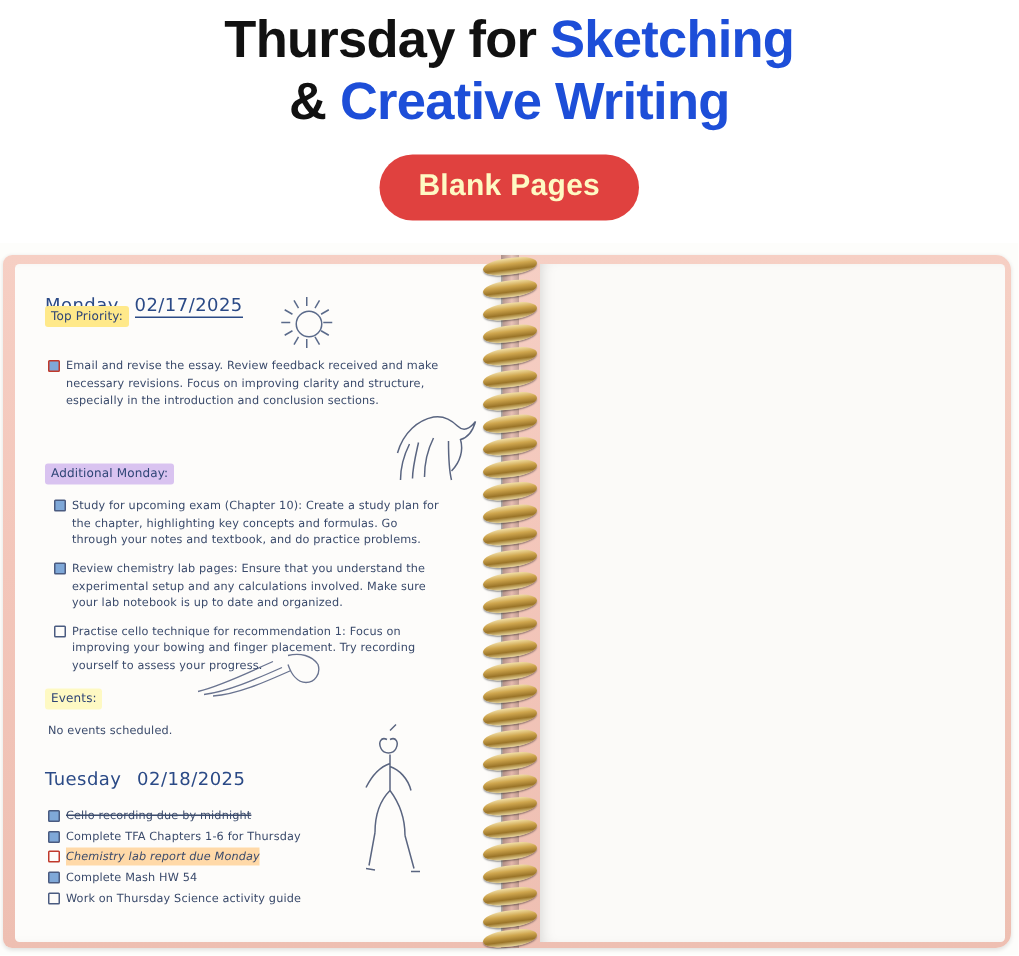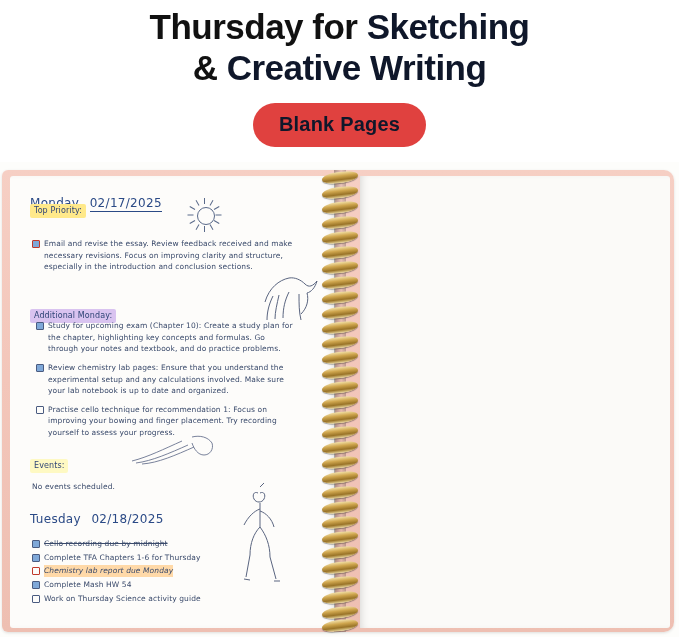--- a/index.html
+++ b/index.html
@@ -21,30 +21,30 @@
     text-align: center;
   }
   .headline {
     font-size: 35px;
     font-weight: bold;
     line-height: 1.18;
     color: #111111;
     letter-spacing: -0.5px;
   }
   .headline .accent {
-    color: #0f172a;
+    color: #1d4ed8;
   }
   .badge-wrap {
     margin-top: 14px;
     display: flex;
     justify-content: center;
   }
   .badge {
     background: #e0413f;
-    color: #0f172a;
+    color: #fef9c3;
     font-size: 20px;
     font-weight: bold;
     padding: 10px 26px 11px 26px;
     border-radius: 26px;
     display: inline-block;
     letter-spacing: 0.2px;
   }
 
   
   .notebook {
@@ -248,21 +248,21 @@
       <div class="boxrow">
         <span class="cb red checked"></span>
         <span>Email and revise the essay. Review feedback received and make necessary revisions. Focus on improving clarity and structure, especially in the introduction and conclusion sections.</span>
       </div>
     </div>
 
     <div class="note" style="left:20px; top:133px;">
       <span class="tag hl-purple">Additional Monday:</span>
     </div>
 
-    <div class="note" style="left:26px; top:144px; width:258px;">
+    <div class="note" style="left:26px; top:155px; width:258px;">
       <div class="boxrow para">
         <span class="cb checked"></span>
         <span>Study for upcoming exam (Chapter 10): Create a study plan for the chapter, highlighting key concepts and formulas. Go through your notes and textbook, and do practice problems.</span>
       </div>
       <div class="boxrow para">
         <span class="cb checked"></span>
         <span>Review chemistry lab pages: Ensure that you understand the experimental setup and any calculations involved. Make sure your lab notebook is up to date and organized.</span>
       </div>
       <div class="boxrow para">
         <span class="cb"></span>

